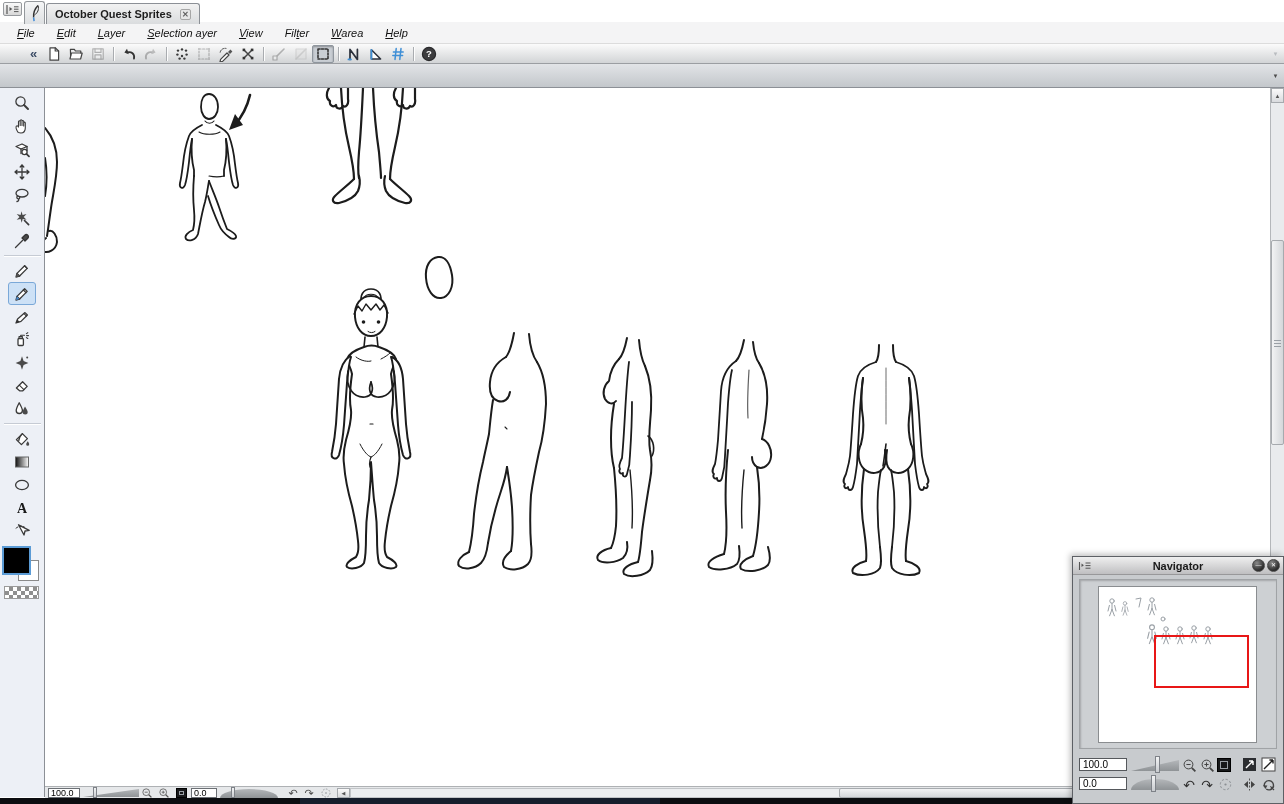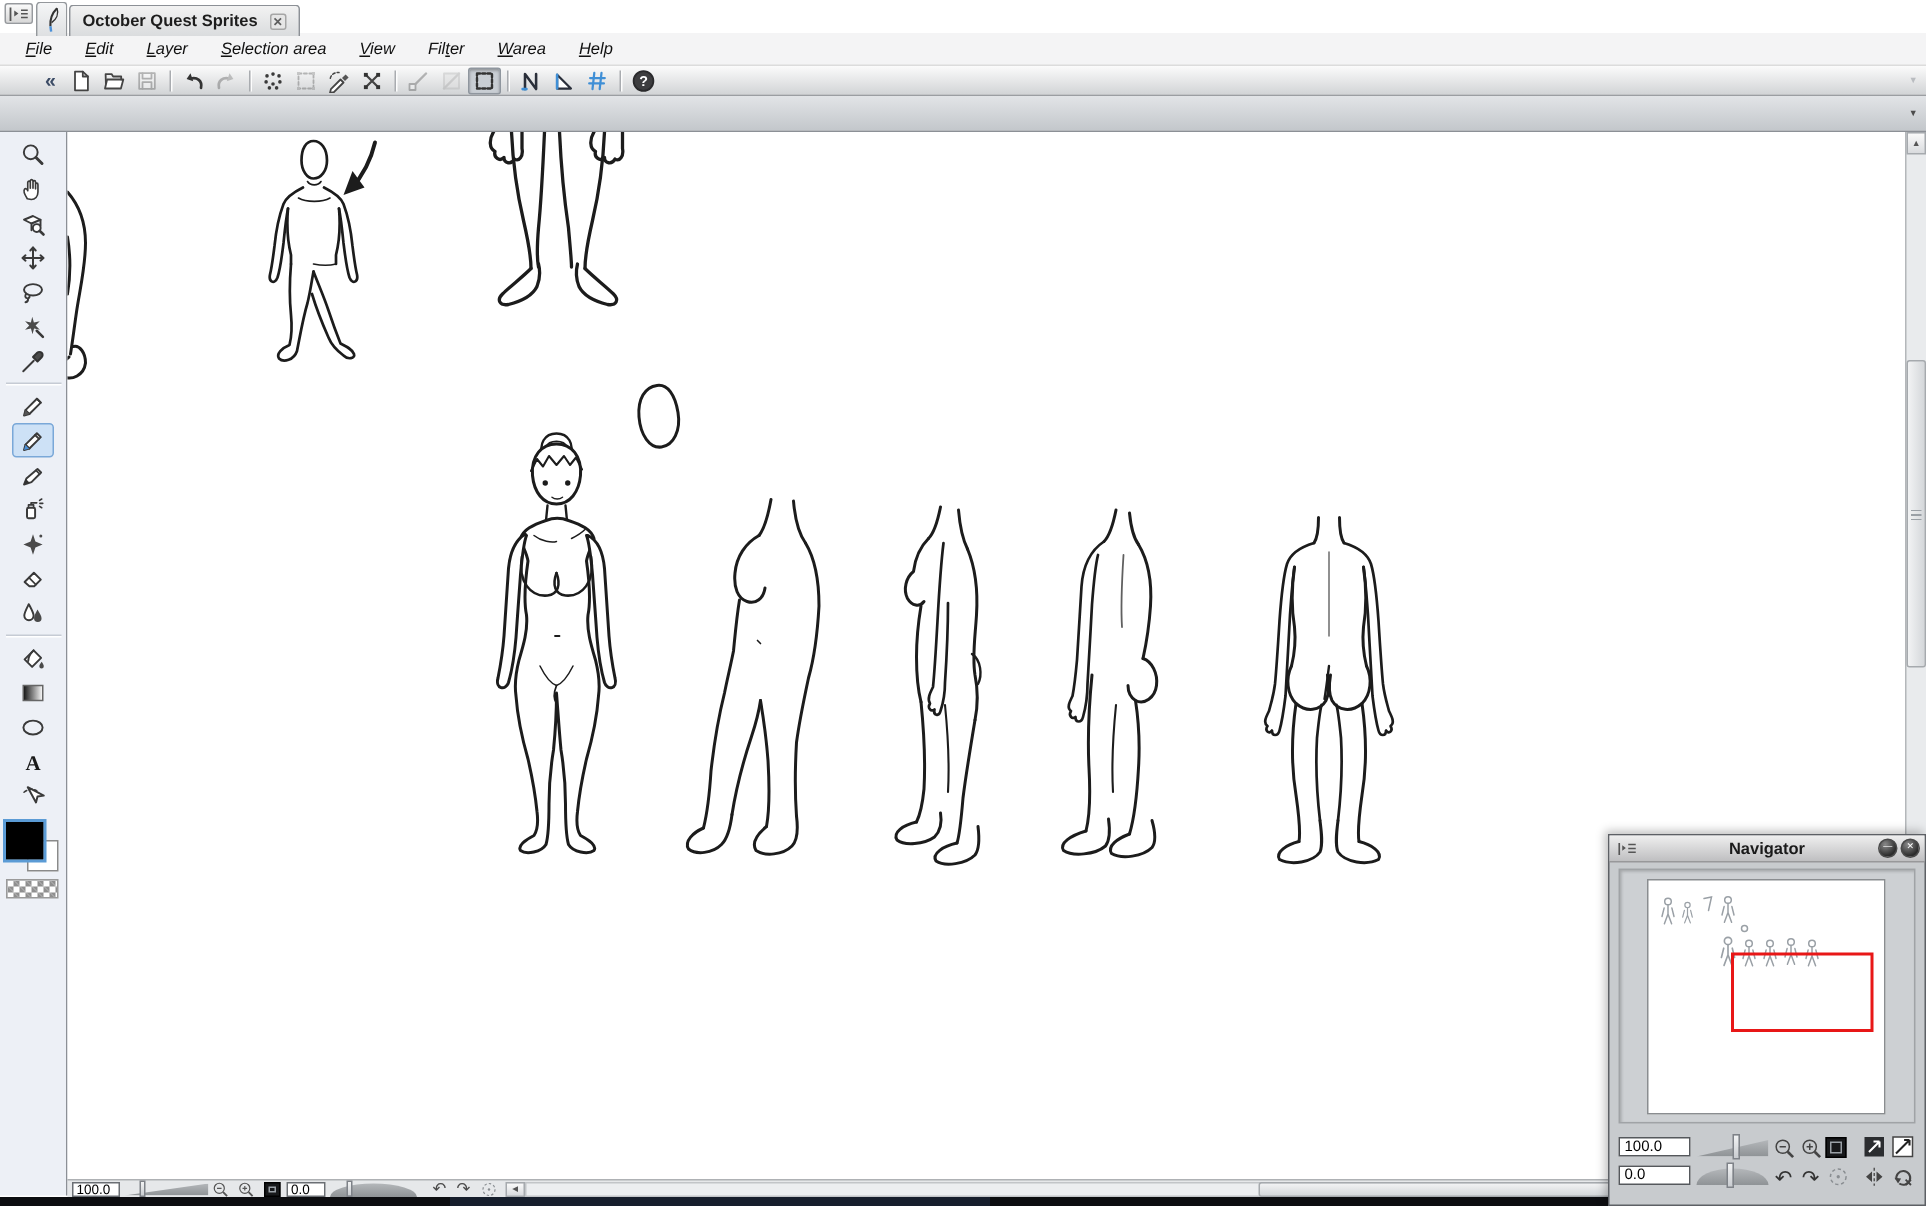--- a/index.html
+++ b/index.html
@@ -140,21 +140,21 @@
 <body>
 
 <div id="screen">
 
 
   <nav class="abs" id="menubar">
 
   <div class="menu-item"><span></span><span class="mnemonic">F</span><span>ile</span></div>
       <div class="menu-item"><span></span><span class="mnemonic">E</span><span>dit</span></div>
       <div class="menu-item"><span></span><span class="mnemonic">L</span><span>ayer</span></div>
-      <div class="menu-item"><span></span><span class="mnemonic">S</span><span>election area</span></div>
+      <div class="menu-item"><span></span><span class="mnemonic">S</span><span>election ayer</span></div>
       <div class="menu-item"><span></span><span class="mnemonic">V</span><span>iew</span></div>
       <div class="menu-item"><span>Fil</span><span class="mnemonic">t</span><span>er</span></div>
       <div class="menu-item"><span></span><span class="mnemonic">W</span><span>area</span></div>
       <div class="menu-item"><span></span><span class="mnemonic">H</span><span>elp</span></div>
     </nav>
 
   <div class="abs" id="toolbar">
     <div id="collapse-chevron">«</div>
     <div id="toolbar-icons">
 

